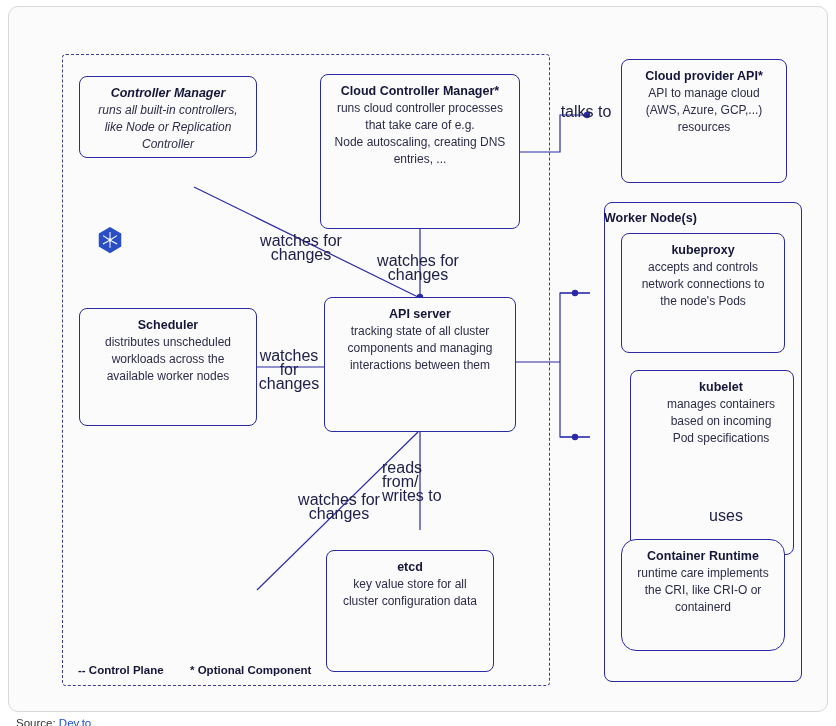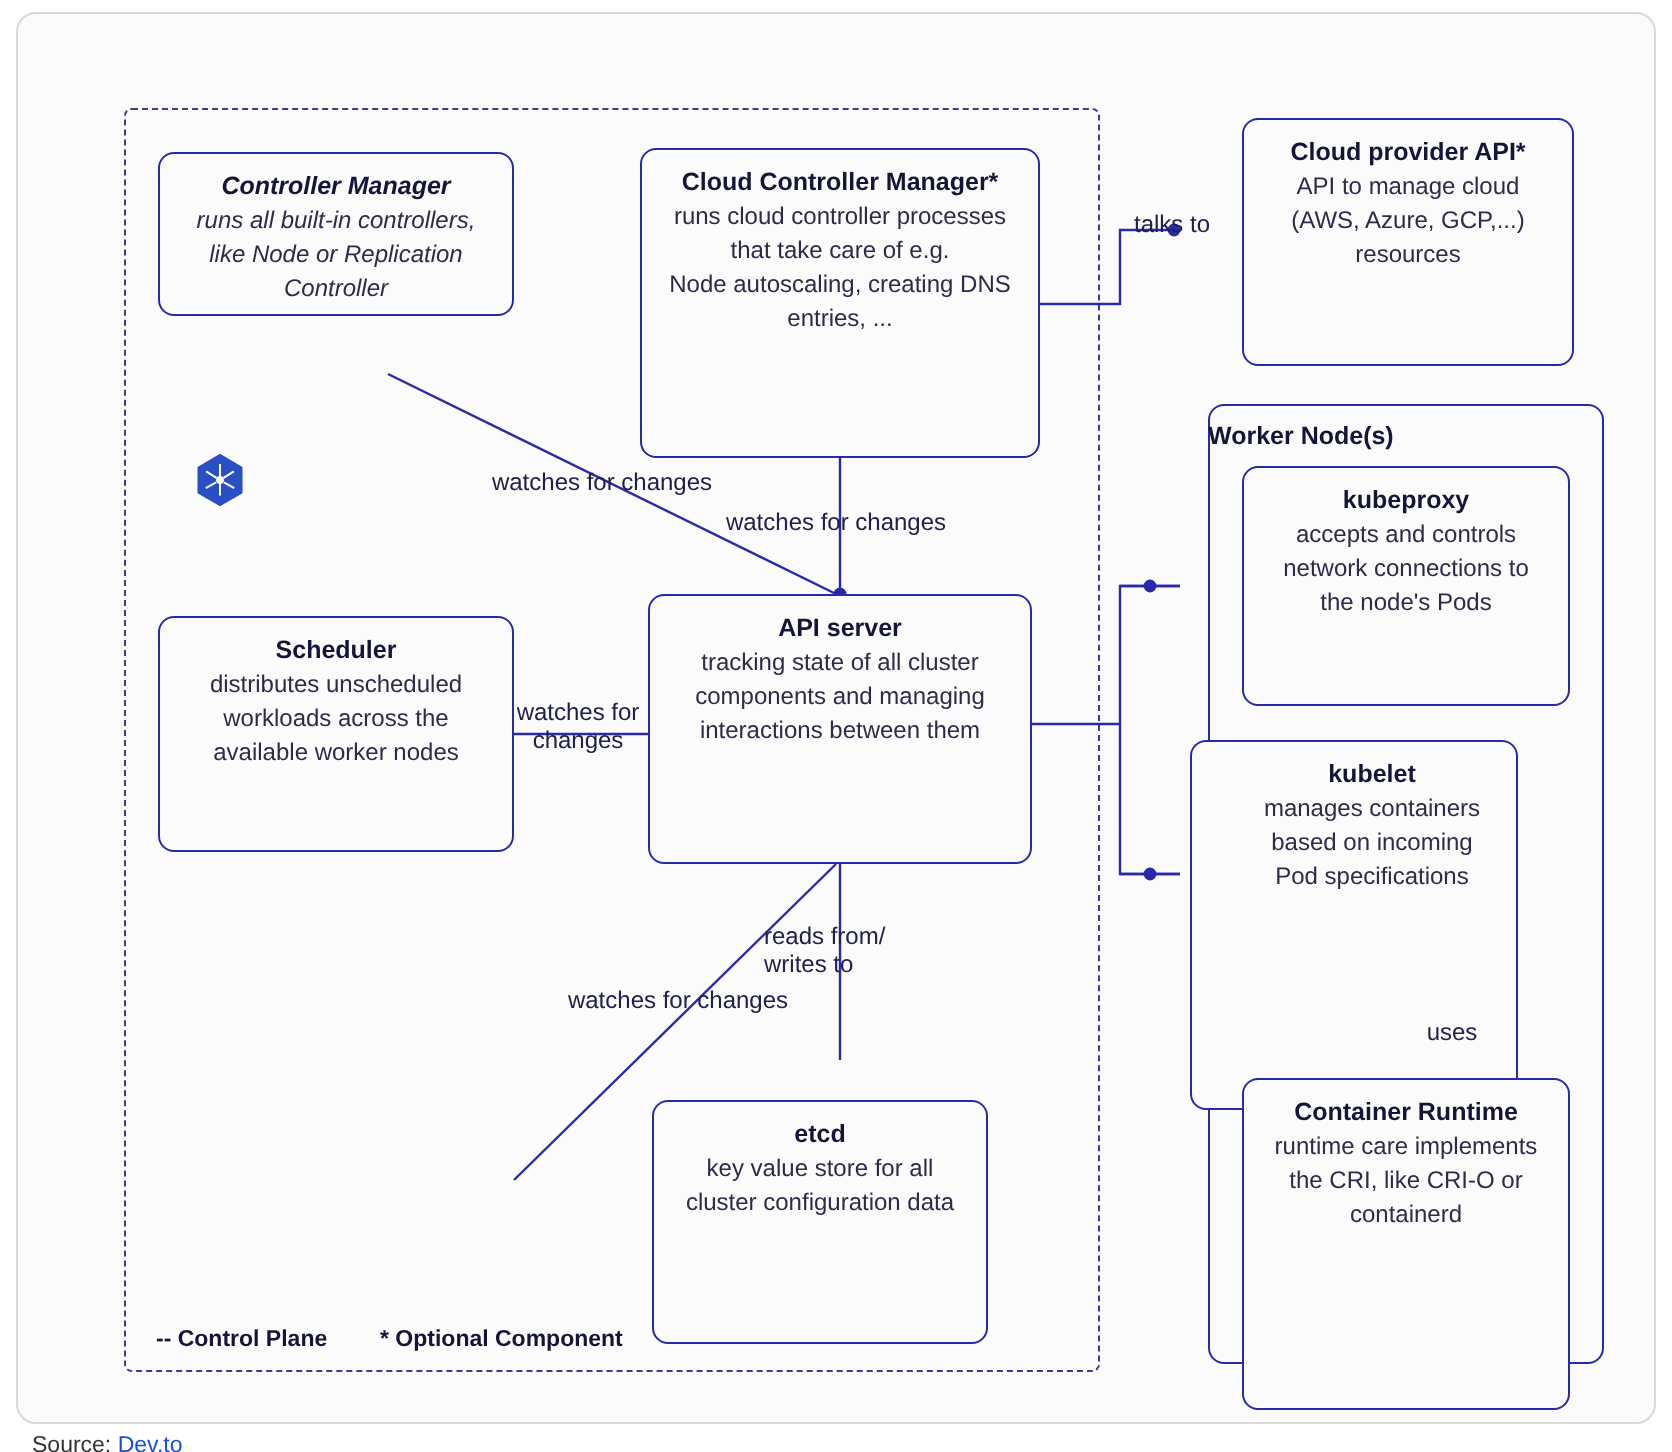--- a/index.html
+++ b/index.html
@@ -74,21 +74,21 @@
   }
   .group-label {
     position: absolute;
     font-size: 12.5px;
     font-weight: bold;
     color: #15153a;
     text-align: left;
   }
   .edge-label {
     position: absolute;
-    font-size: 12px;
+    font-size: 16px;
     color: #20204a;
     text-align: center;
     line-height: 14px;
     background: transparent;
   }
   .legend {
     position: absolute;
     font-size: 11.5px;
     font-weight: bold;
     color: #15153a;
@@ -194,26 +194,26 @@
   <div class="box" style="left:326px; top:550px; width:168px; height:122px;">
     <div class="title">etcd</div>
     <div class="body">key value store for all cluster configuration data</div>
   </div>
 
   <div class="box" style="left:621px; top:233px; width:164px; height:120px;">
     <div class="title">kubeproxy</div>
     <div class="body">accepts and controls network connections to the node's Pods</div>
   </div>
 
-  <div class="box" style="left:595px; top:370px; width:164px; height:185px;padding-left:28px;">
+  <div class="box" style="left:630px; top:370px; width:164px; height:185px;padding-left:28px;">
     <div class="title">kubelet</div>
     <div class="body">manages containers based on incoming Pod specifications</div>
   </div>
 
-  <div class="box" style="left:621px; top:539px; width:164px; height:166px;">
+  <div class="box" style="left:621px; top:539px; width:164px; height:112px;border-radius:15px;">
     <div class="title">Container Runtime</div>
     <div class="body">runtime care implements the CRI, like CRI-O or containerd</div>
   </div>
 
   <div class="edge-label" style="left:556px; top:105px; width:60px;">talks to</div>
 
   <div class="edge-label" style="left:358px; top:254px; width:120px;">watches for changes</div>
 
   <div class="edge-label" style="left:236px; top:234px; width:130px;">watches for changes</div>
 

